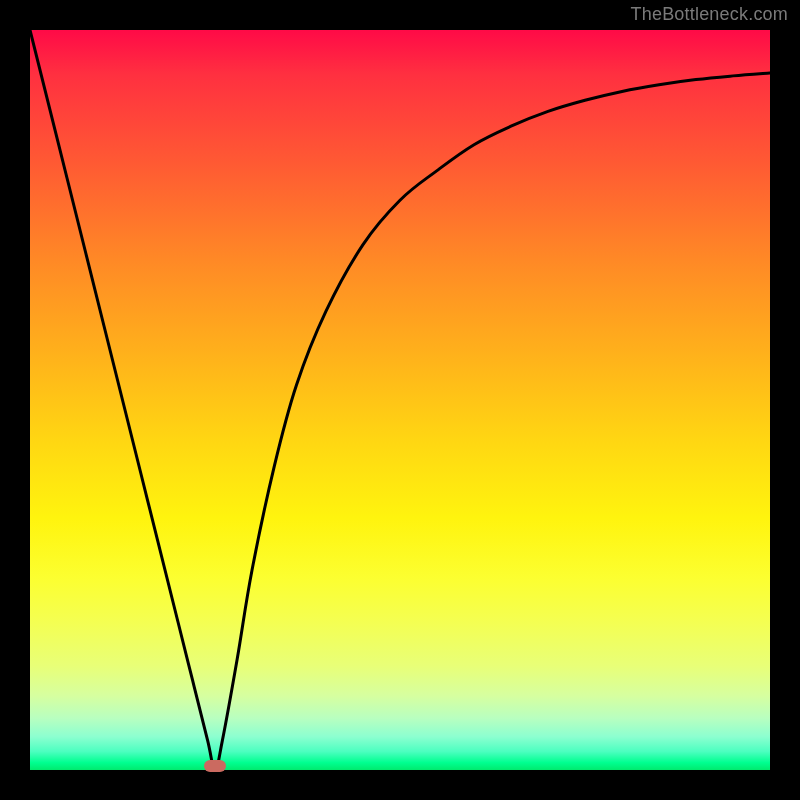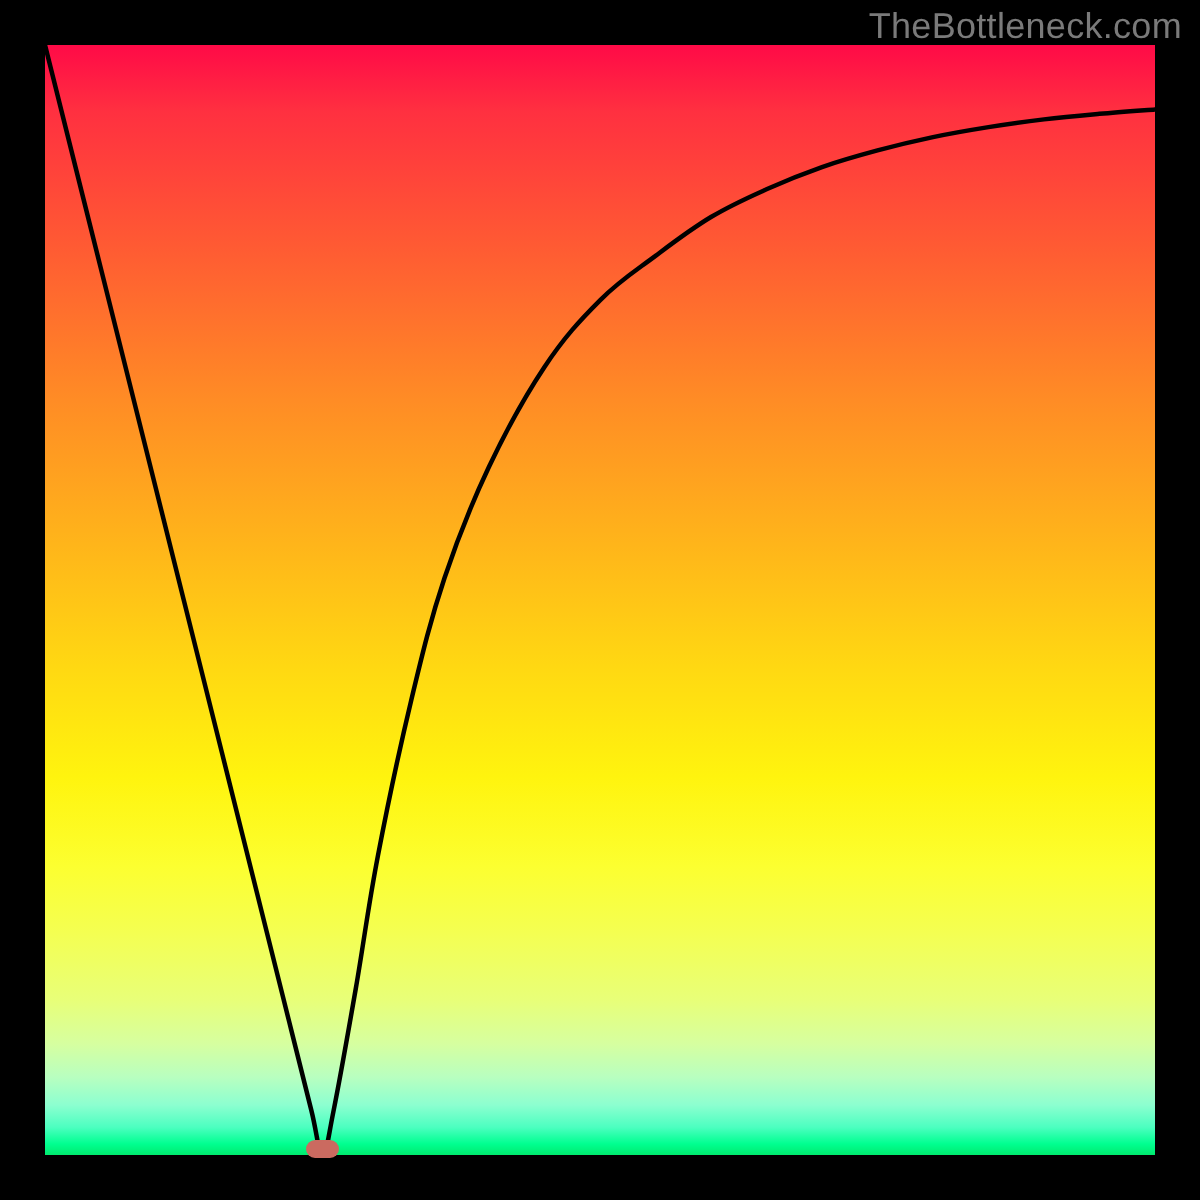--- a/index.html
+++ b/index.html
@@ -42,21 +42,21 @@
       #4cffc0 97.5%,
       #00ff90 99%,
       #00ea6e 100%
     );
   }
   .watermark {
     position: absolute;
     top: 4px;
     right: 12px;
     color: #7a7a7a;
-    font-size: 24px;
+    font-size: 18px;
     letter-spacing: 0.2px;
     user-select: none;
   }
   svg.curve {
     position: absolute;
     left: 0;
     top: 0;
     width: 740px;
     height: 740px;
   }

